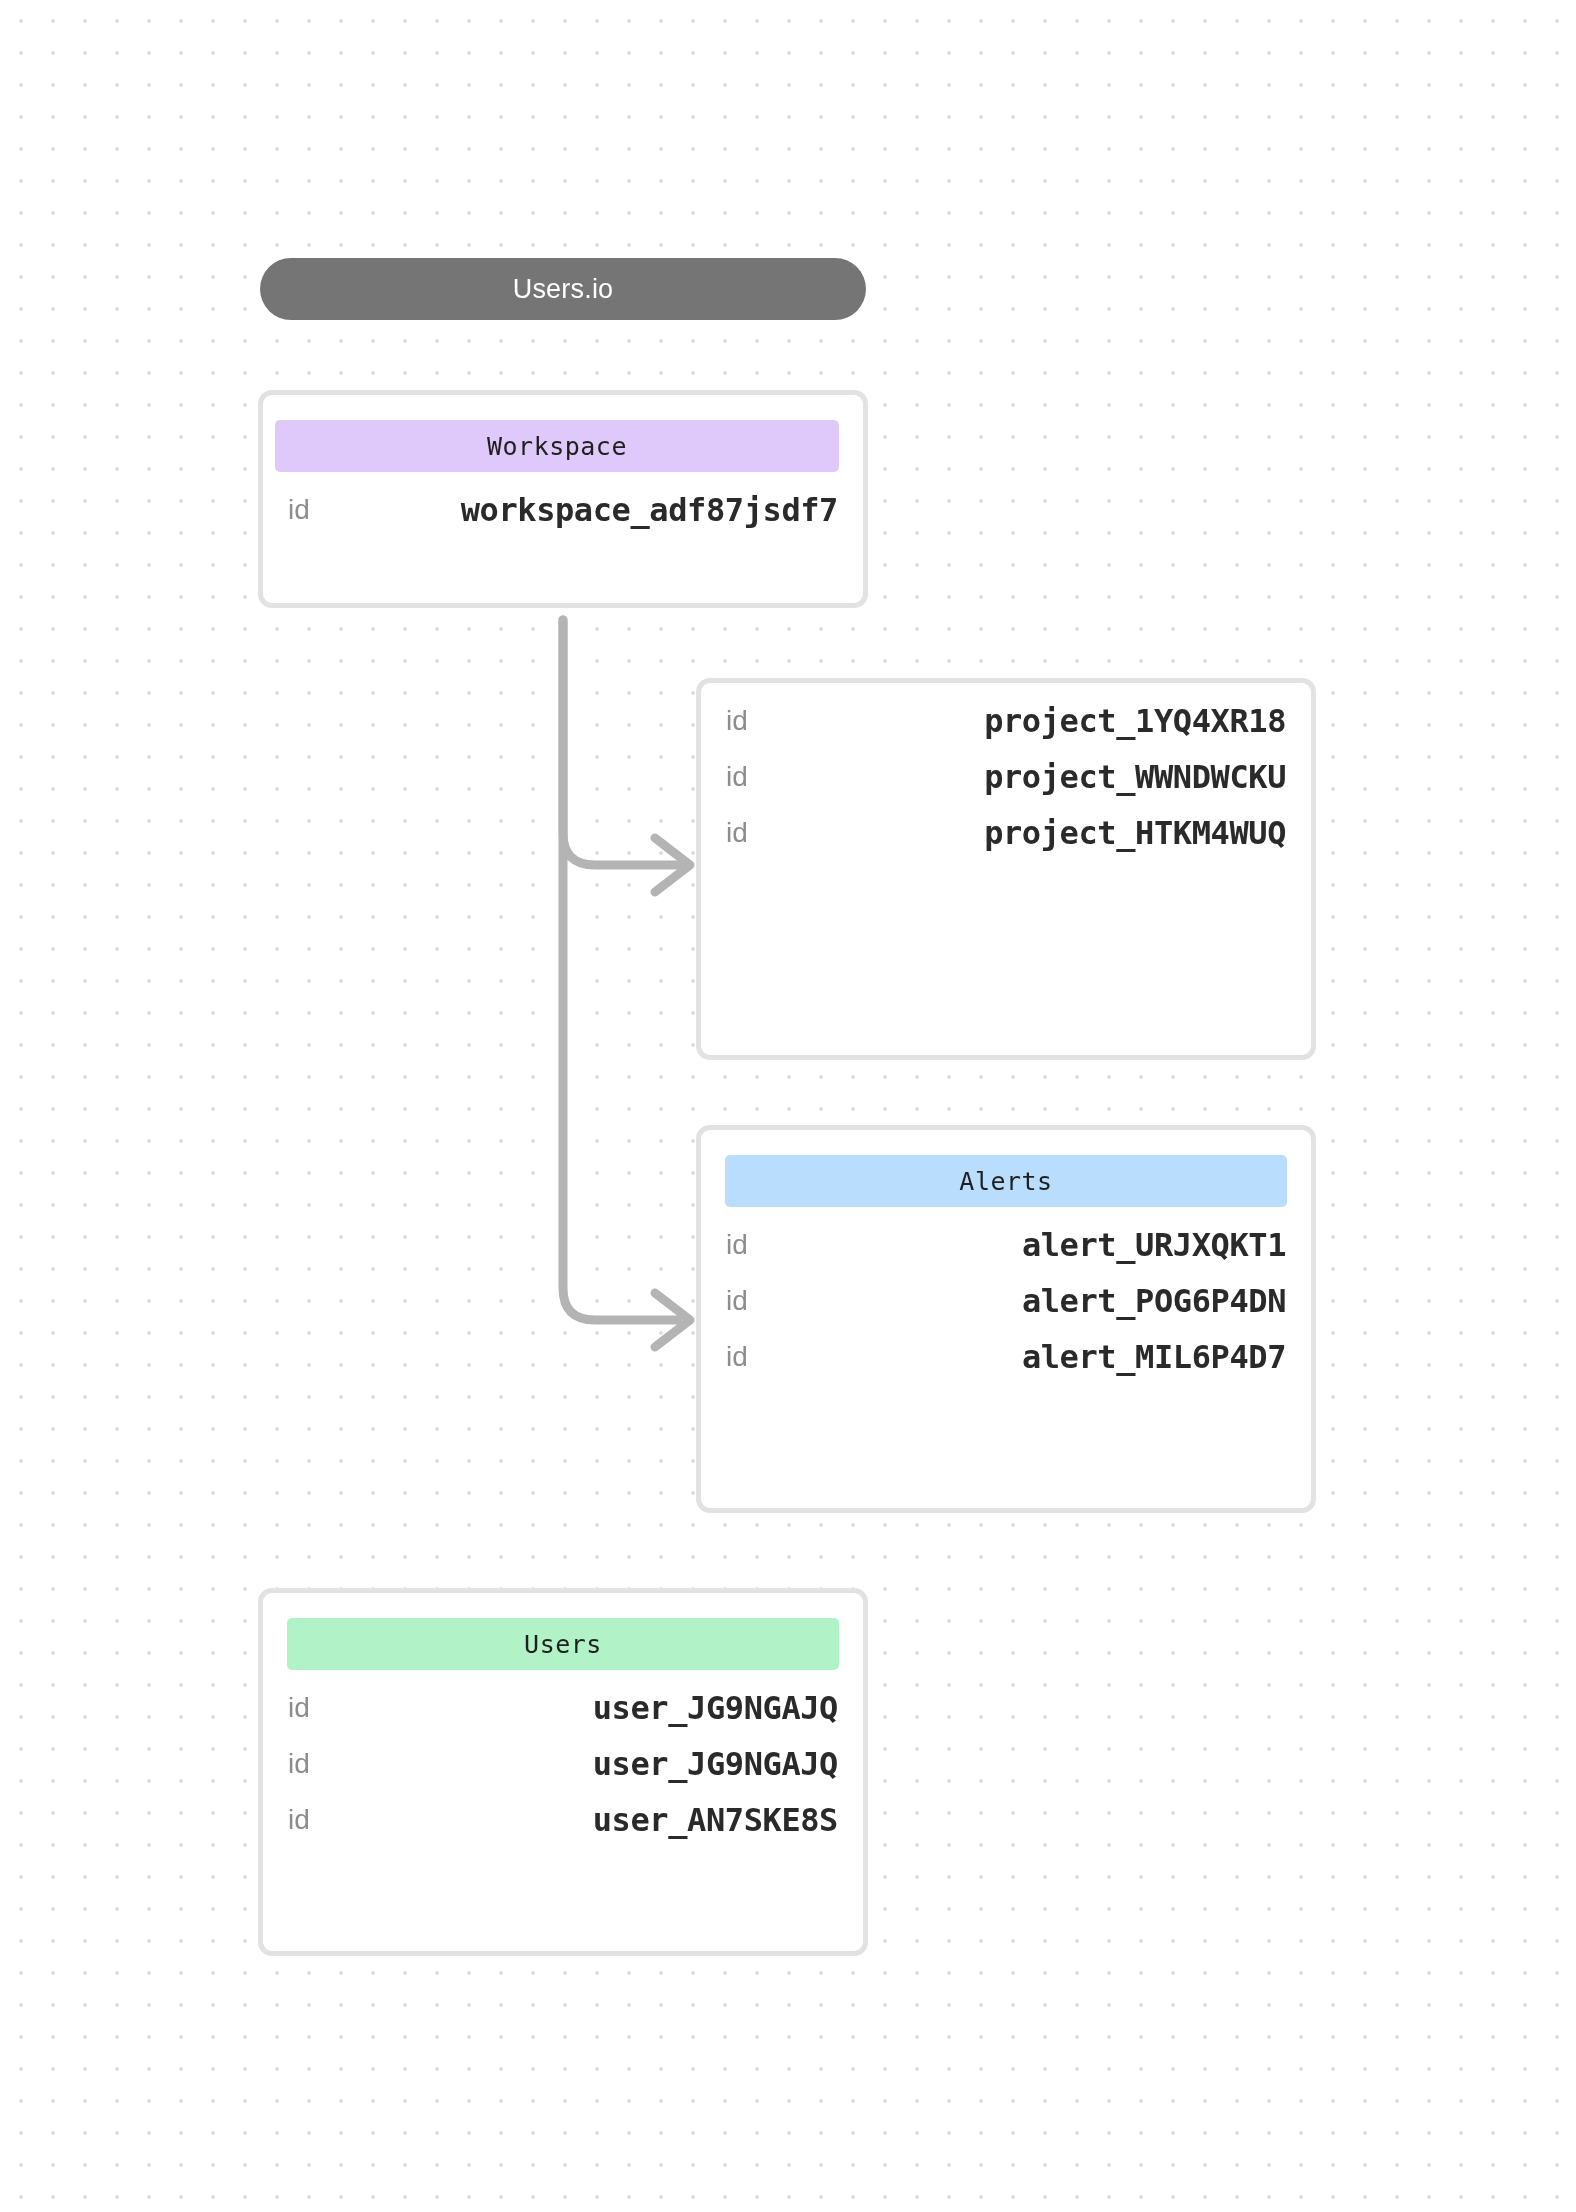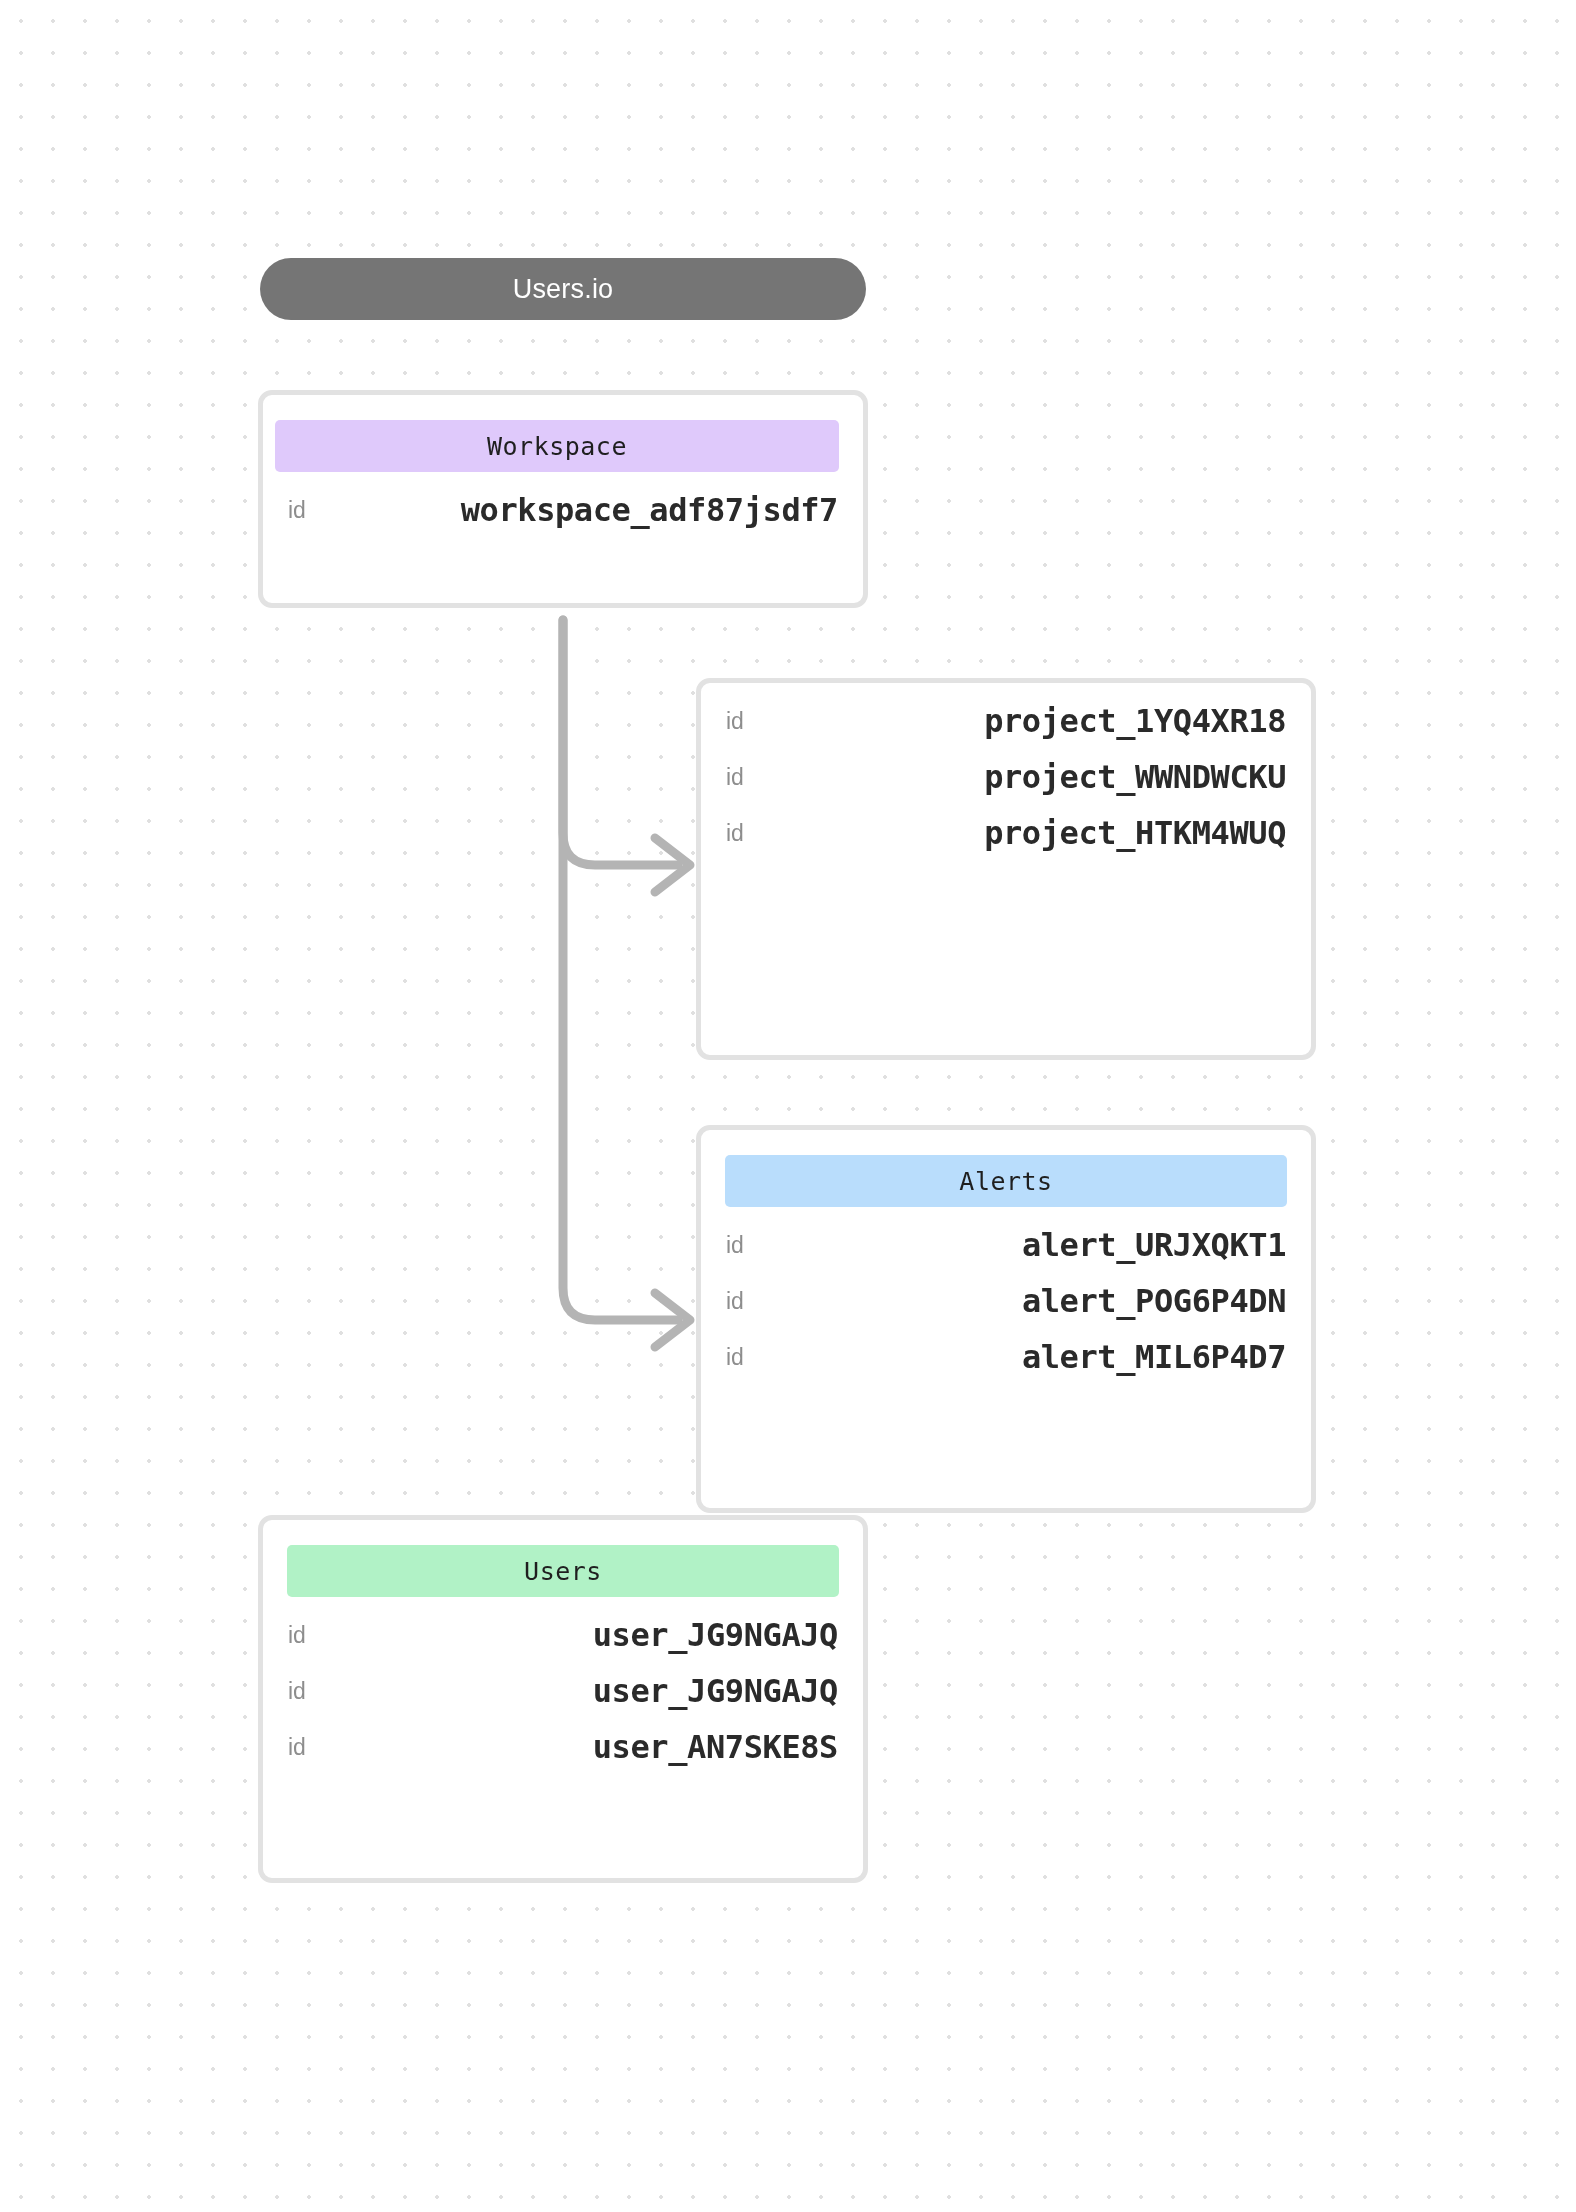--- a/index.html
+++ b/index.html
@@ -85,21 +85,21 @@
 
   .row {
     display: flex;
     align-items: center;
     justify-content: space-between;
     height: 56px;
   }
 
   .row-key {
     font-family: "Liberation Sans", sans-serif;
-    font-size: 23px;
+    font-size: 28px;
     color: #8d8d8d;
     padding-left: 3px;
   }
 
   .row-val {
     font-family: "DejaVu Sans Mono", monospace;
     font-size: 32px;
     font-weight: bold;
     color: #2a2a2a;
     letter-spacing: -0.4px;
@@ -109,21 +109,21 @@
 
   
   .tint-purple { background: #dfc9fb; margin-left: 12px; }
   .tint-blue   { background: #b9ddfc; }
   .tint-green  { background: #b1f2c6; }
 
   
   #card-workspace { left: 258px; top: 390px;  width: 610px; height: 218px; }
   #card-projects  { left: 696px; top: 678px;  width: 620px; height: 382px; }
   #card-alerts    { left: 696px; top: 1125px; width: 620px; height: 388px; }
-  #card-users     { left: 258px; top: 1515px; width: 610px; height: 368px; }
+  #card-users     { left: 258px; top: 1588px; width: 610px; height: 368px; }
 </style>
 </head>
 <body>
 
 <div id="canvas">
 
   <svg id="connectors" viewBox="0 0 1576 2212" width="1576" height="2212">
 
     <path d="M 563 620 L 563 833 Q 563 865 595 865 L 678 865" fill="none" stroke="#b4b4b4" stroke-width="9" stroke-linecap="round" stroke-linejoin="round"></path>
     <polyline points="655,838 690,865 655,892" fill="none" stroke="#b4b4b4" stroke-width="9" stroke-linecap="round" stroke-linejoin="round"></polyline>

